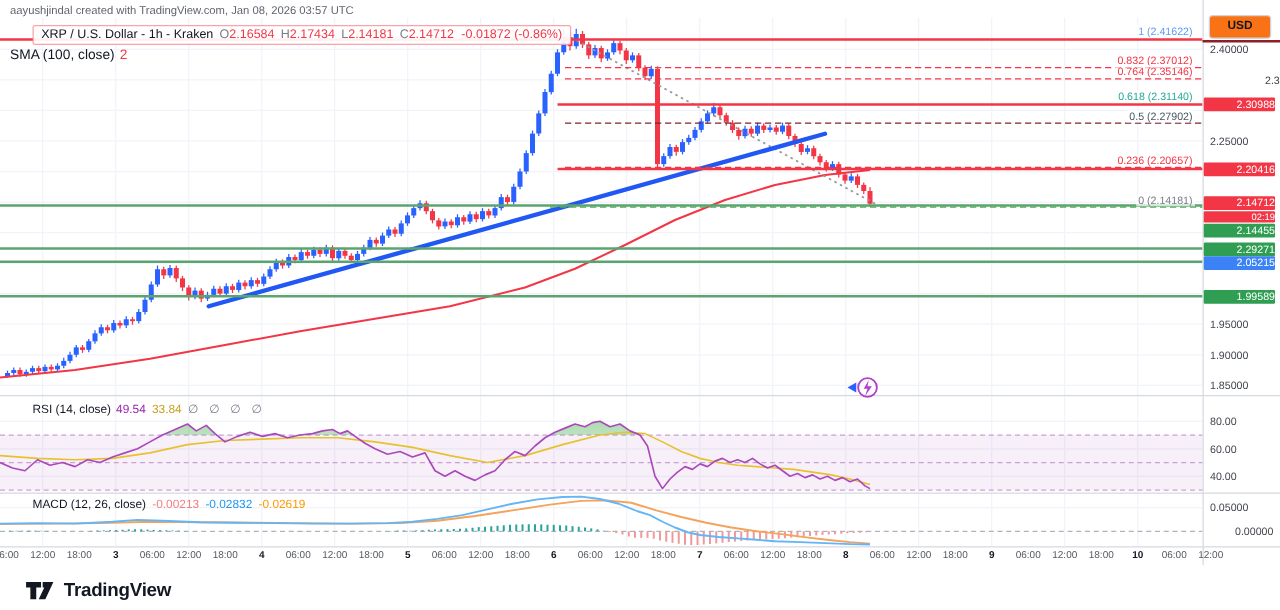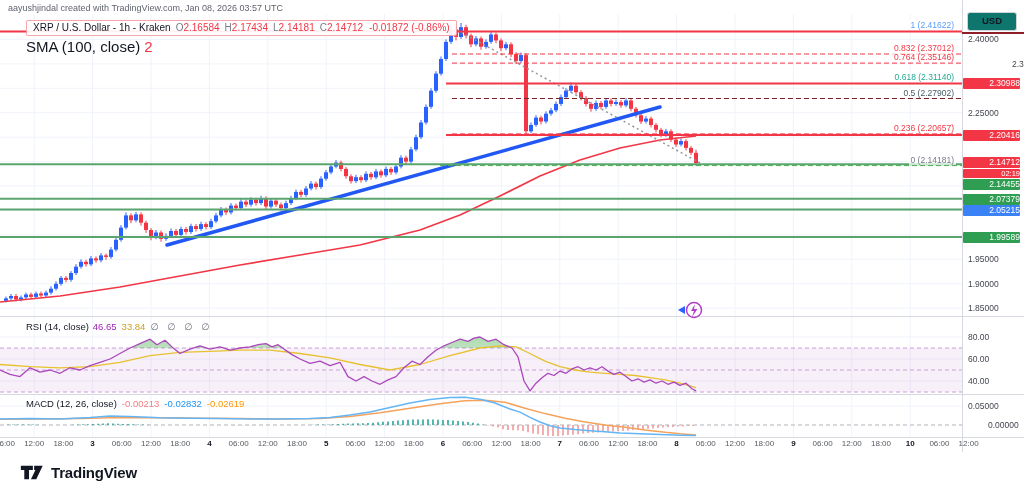--- a/index.html
+++ b/index.html
@@ -7,39 +7,39 @@
        font-family:"Liberation Sans",sans-serif;-webkit-font-smoothing:antialiased;}
   .abs{position:absolute;}
   #chart-svg{position:absolute;left:0;top:0;}
   #attribution{left:8px;top:3px;font-size:9px;color:#60646e;white-space:nowrap;}
   #legend1{left:26px;top:20px;font-size:10px;white-space:nowrap;background:rgba(255,255,255,.92);
            border:1px solid rgba(242,54,69,.45);border-radius:2px;padding:1px 6px;line-height:12px;}
   .sym{color:#131722;}
   .ohlc-l{color:#787b86;margin-left:5px;}
   .ohlc-v{color:#f23645;}
   .chg{color:#f23645;margin-left:6px;}
-  #legend2{left:26px;top:38px;font-size:15px;color:#131722;white-space:nowrap;}
+  #legend2{left:8px;top:38px;font-size:11px;color:#131722;white-space:nowrap;}
   #legend2 .val{color:#f23645;margin-left:4px;}
   #rsi-legend{left:26px;top:321px;font-size:9.5px;color:#131722;white-space:nowrap;}
   #rsi-legend .v1{color:#9c27b0;margin-left:4px;}
   #rsi-legend .v2{color:#c9a227;margin-left:5px;}
   #rsi-legend .v3{color:#787b86;margin-left:5px;letter-spacing:3px;}
   #macd-legend{left:26px;top:398px;font-size:9.5px;color:#131722;white-space:nowrap;}
   #macd-legend .h{color:#f77c80;margin-left:5px;}
   #macd-legend .m{color:#2196f3;margin-left:5px;}
   #macd-legend .s{color:#ff9800;margin-left:5px;}
   .fib-label{position:absolute;right:68px;font-size:8.5px;white-space:nowrap;background:rgba(255,255,255,.7);padding:0 2px;}
   .tick{position:absolute;left:968px;font-size:8.5px;color:#42464e;white-space:nowrap;}
   .badge{position:absolute;left:963px;width:57px;text-align:right;font-size:8.5px;color:#fff;
          border-radius:1px;line-height:11px;height:11px;}
   .badge.small{font-size:7.5px;height:9px;line-height:9px;width:57px;}
   .tlabel{position:absolute;top:439px;font-size:8px;color:#55595f;transform:translateX(-50%);white-space:nowrap;}
   .tlabel.day{color:#131722;font-weight:bold;}
   #usd-btn{left:967px;top:12px;width:48px;height:17px;border:1px solid #cfd3dc;border-radius:3px;
-           background:#0f766e;font-size:9.5px;font-weight:bold;color:#131722;text-align:center;line-height:16px;}
+           background:#f97316;font-size:9.5px;font-weight:bold;color:#131722;text-align:center;line-height:16px;}
   #axis-top-divider{left:962px;top:32px;width:62px;height:2px;background:#8c1f28;}
   #footer{left:0;top:452px;width:1024px;height:36px;background:#fff;}
   #logo{position:absolute;left:20px;top:10px;display:flex;align-items:center;gap:7px;}
   #logo-text{font-size:15px;font-weight:bold;color:#131722;letter-spacing:-0.2px;}
 </style>
 </head>
 <body>
 
 <div id="app">
   <svg id="chart-svg" width="1024" height="488">
@@ -516,21 +516,21 @@
 
   <div class="abs" id="legend1">
     <span class="sym">XRP / U.S. Dollar - 1h - Kraken</span><span class="ohlc-l">O</span><span class="ohlc-v">2.16584</span><span class="ohlc-l">H</span><span class="ohlc-v">2.17434</span><span class="ohlc-l">L</span><span class="ohlc-v">2.14181</span><span class="ohlc-l">C</span><span class="ohlc-v">2.14712</span><span class="chg">-0.01872 (-0.86%)</span>
   </div>
 
   <div class="abs" id="legend2">
     <span>SMA (100, close)</span><span class="val">2</span>
   </div>
 
   <div class="abs" id="rsi-legend">
-    <span>RSI (14, close)</span><span class="v1">46.65</span><span class="v2">33.84</span><span class="v3">∅ ∅ ∅ ∅</span>
+    <span>RSI (14, close)</span><span class="v1">49.54</span><span class="v2">33.84</span><span class="v3">∅ ∅ ∅ ∅</span>
   </div>
 
   <div class="abs" id="macd-legend">
     <span>MACD (12, 26, close)</span><span class="h">-0.00213</span><span class="m">-0.02832</span><span class="s">-0.02619</span>
   </div>
 
   <div class="abs" id="usd-btn">USD</div>
   <div class="abs" id="axis-top-divider"></div>
 
   <div id="fib-labels">
@@ -555,21 +555,21 @@
       <div class="tick" style="top: 376px;">40.00</div>
       <div class="tick" style="top: 401px;">0.05000</div>
       <div class="tick" style="top: 420px; padding-left: 20px;">0.00000</div>
     </div>
   <div id="badges">
       <div class="badge" style="top: 78px; background: rgb(242, 54, 69);">2.30988</div>
       <div class="badge" style="top: 130px; background: rgb(242, 54, 69);">2.20416</div>
       <div class="badge" style="top: 157px; background: rgb(242, 54, 69);">2.14712</div>
       <div class="badge small" style="top: 169px; background: rgb(242, 54, 69);">02:19</div>
       <div class="badge" style="top: 179px; background: rgb(47, 158, 82);">2.14455</div>
-      <div class="badge" style="top: 194px; background: rgb(47, 158, 82);">2.07379</div>
+      <div class="badge" style="top: 194px; background: rgb(47, 158, 82);">2.29271</div>
       <div class="badge" style="top: 205px; background: #3b82f6;">2.05215</div>
       <div class="badge" style="top: 232px; background: rgb(47, 158, 82);">1.99589</div>
     </div>
   <div id="time-axis">
       <div class="tlabel" style="left: 5px;">06:00</div>
       <div class="tlabel" style="left: 34.2px;">12:00</div>
       <div class="tlabel" style="left: 63.4px;">18:00</div>
       <div class="tlabel day" style="left: 92.6px;">3</div>
       <div class="tlabel" style="left: 121.8px;">06:00</div>
       <div class="tlabel" style="left: 151px;">12:00</div>

